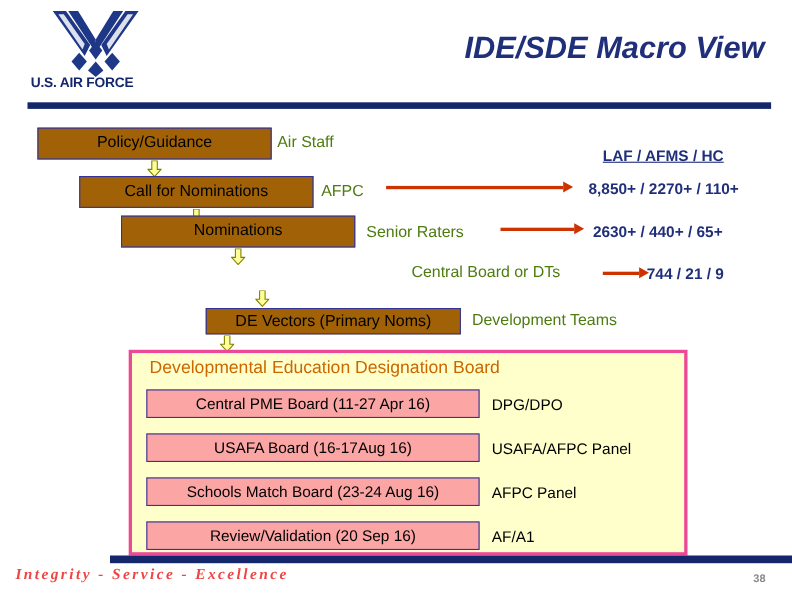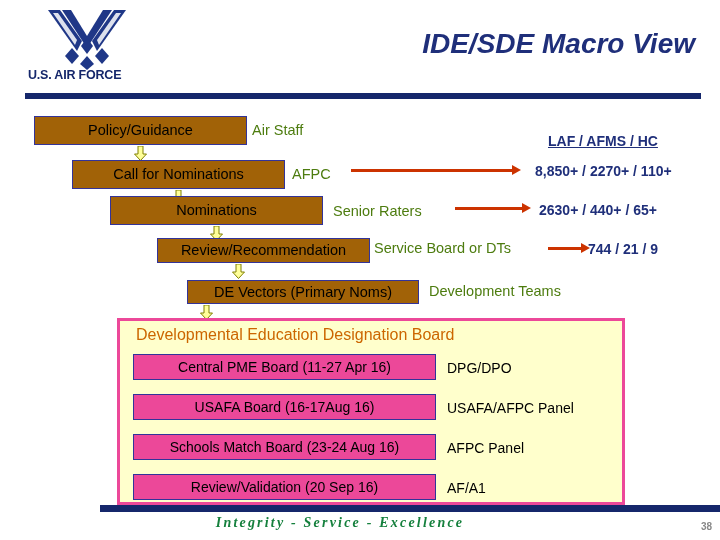--- a/index.html
+++ b/index.html
@@ -143,21 +143,21 @@
   #de-panel-title {
     position: absolute;
     left: 16px;
     top: 5px;
     font-size: 16px;
     color: #cc6600;
     white-space: nowrap;
   }
   .panelbox {
     position: absolute;
-    background: #ec4899;
+    background: #fca5a5;
     border: 1px solid #333399;
     font-size: 14px;
     color: #000000;
     display: flex;
     align-items: center;
     justify-content: center;
     box-sizing: border-box;
   }
   .panellabel {
     position: absolute;
@@ -173,32 +173,32 @@
     top: 505px;
     width: 620px;
     height: 7px;
     background: #15276b;
   }
   #footer-text {
     position: absolute;
     left: 0px;
     top: 515px;
     width: 680px;
-    text-align: center;
     font-family: "Liberation Serif", serif;
     font-style: italic;
     font-weight: bold;
     font-size: 14px;
     letter-spacing: 2.2px;
-    color: #15803d;
-    white-space: nowrap;
+    color: #ef4444;
+    white-space: nowrap;
+    padding-left: 14px;
   }
   #page-number {
     position: absolute;
-    right: 8px;
+    right: 24px;
     top: 521px;
     font-size: 10px;
     color: #888888;
     font-weight: bold;
   }
 </style>
 </head>
 <body>
 
 <div id="slide">
@@ -240,22 +240,21 @@
     <path d="M4 0 L9 0 L9 8 L12.5 8 L6.5 14.5 L0.5 8 L4 8 Z" fill="#ffff99" stroke="#808000" stroke-width="1"></path>
   </svg>
 
   <div class="flowbox" style="left:110px; top:196px; width:213px; height:29px;">Nominations</div>
   <div class="sidelabel" style="left:333px; top:203px;">Senior Raters</div>
 
   <svg class="downarrow" style="left:210px; top:226px;" viewBox="0 0 13 15">
     <path d="M4 0 L9 0 L9 8 L12.5 8 L6.5 14.5 L0.5 8 L4 8 Z" fill="#ffff99" stroke="#808000" stroke-width="1"></path>
   </svg>
 
-  <div class="flowbox" style="left:157px; top:238px; width:213px; height:25px;">Review/Recommendation</div>
-  <div class="sidelabel" style="left:374px; top:240px;">Service Board or DTs</div>
+  <div class="sidelabel" style="left:374px; top:240px;">Central Board or DTs</div>
 
   <svg class="downarrow" style="left:232px; top:264px;" viewBox="0 0 13 15">
     <path d="M4 0 L9 0 L9 8 L12.5 8 L6.5 14.5 L0.5 8 L4 8 Z" fill="#ffff99" stroke="#808000" stroke-width="1"></path>
   </svg>
 
   <div class="flowbox" style="left:187px; top:280px; width:232px; height:24px;">DE Vectors (Primary Noms)</div>
   <div class="sidelabel" style="left:429px; top:283px;">Development Teams</div>
 
   <svg class="downarrow" style="left:200px; top:305px;" viewBox="0 0 13 15">
     <path d="M4 0 L9 0 L9 8 L12.5 8 L6.5 14.5 L0.5 8 L4 8 Z" fill="#ffff99" stroke="#808000" stroke-width="1"></path>

